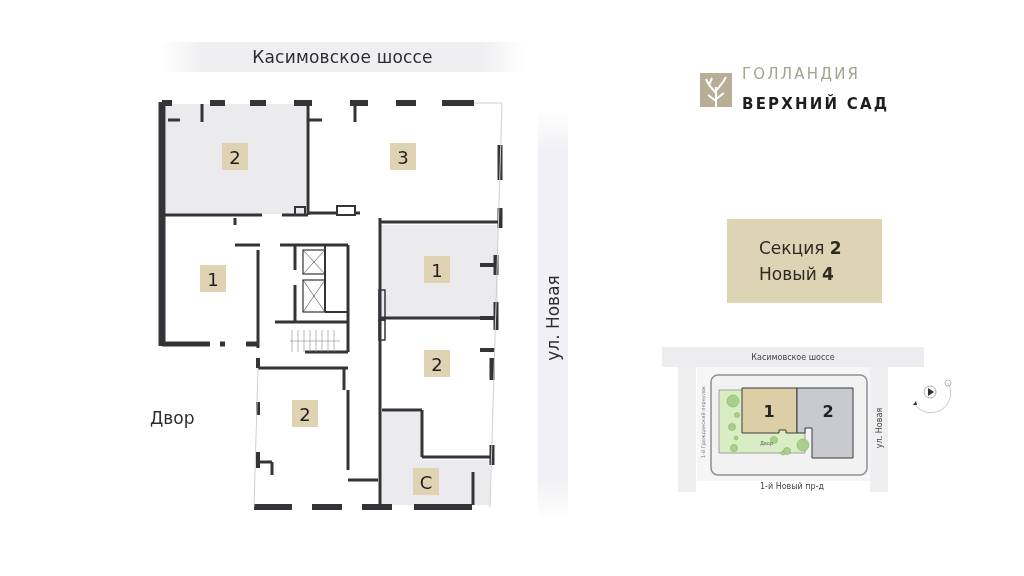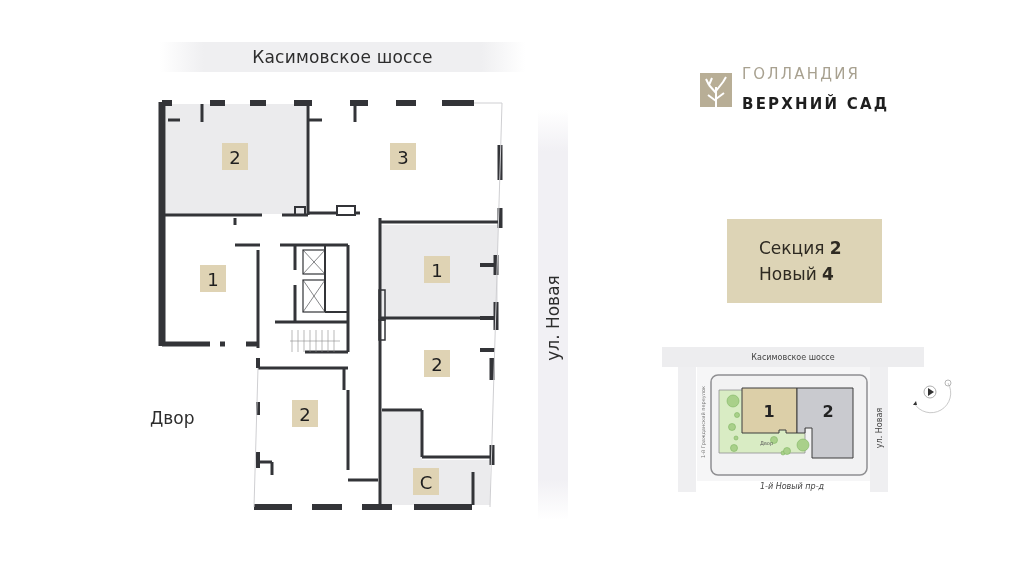--- a/index.html
+++ b/index.html
@@ -21,21 +21,21 @@
   .logo-line1 { font-size:15px; color:#a8a190; letter-spacing:2.2px; font-family:"DejaVu Sans", sans-serif; }
   .logo-line2 { font-size:15px; color:#1e1e1e; letter-spacing:2.2px; margin-top:15px; font-weight:bold; }
   .info { left:727px; top:172px; width:155px; height:84px; background:#ddd4b6;
     display:flex; flex-direction:column; justify-content:center; padding-left:32px; box-sizing:border-box; gap:6px;margin-top:47px; }
   .info-row { font-size:17px; color:#2e2a22; }
   .info-row b { font-weight:bold; }
   .mini { left:662px; top:345px; }
   .mini-top { left:662px; top:347px; width:262px; height:20px; background:#ededef;
     display:flex; align-items:center; justify-content:center; font-size:8px; color:#444; }
   .mini-bottom { left:697px; top:478px; width:190px; height:16px;
-    display:flex; align-items:center; justify-content:center; font-size:8px; color:#444;font-style:italic; }
+    display:flex; align-items:center; justify-content:center; font-size:8px; color:#444; }
   .mini-right-label { left:879px; top:428px; transform:translate(-50%,-50%) rotate(-90deg); font-size:8px; color:#444; white-space:nowrap; }
   .mini-left-label { left:703px; top:422px; transform:translate(-50%,-50%) rotate(-90deg); font-size:5px; color:#777; white-space:nowrap; }
   .compass { left:908px; top:375px; }
 </style>
 </head>
 <body>
 
 <div class="abs street-top">
   <span>Касимовское шоссе</span>
 </div>

